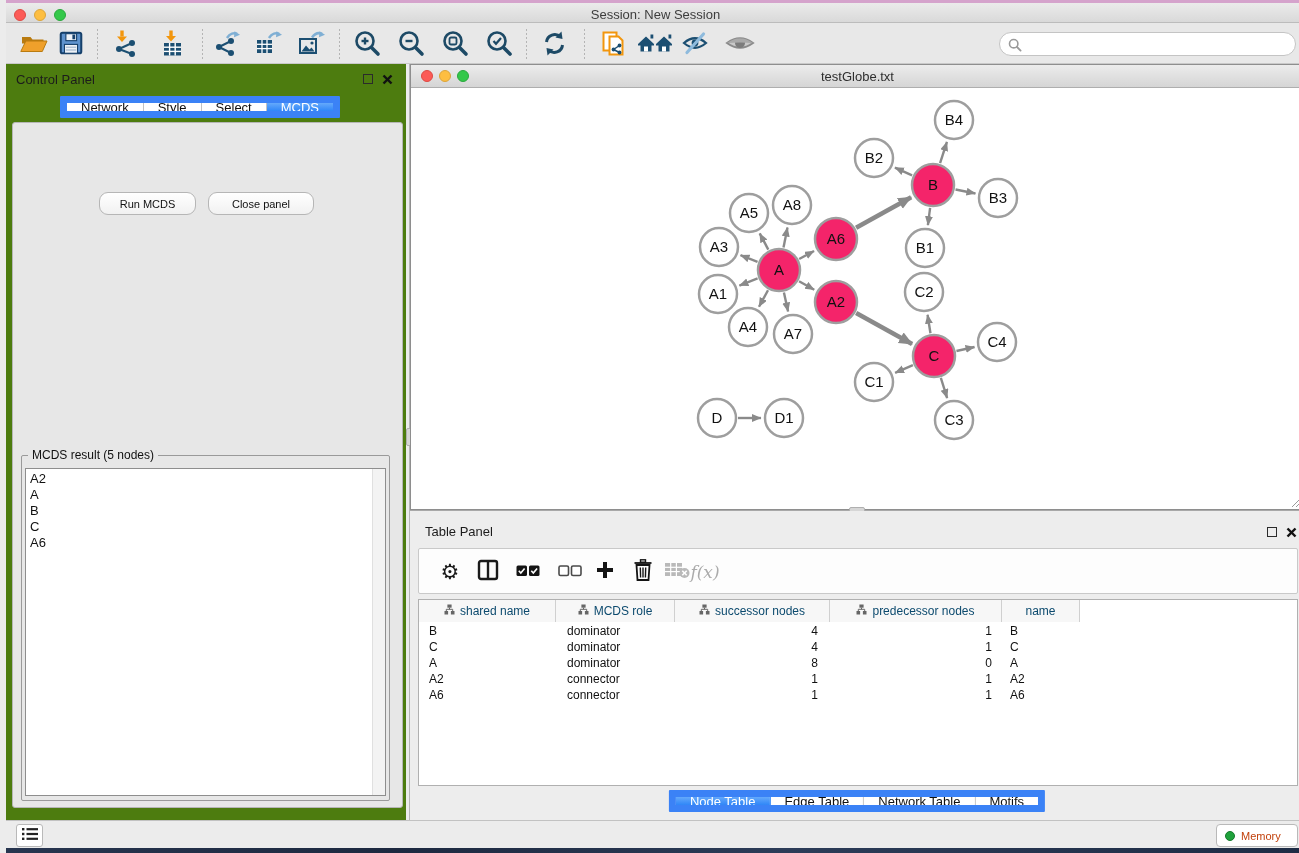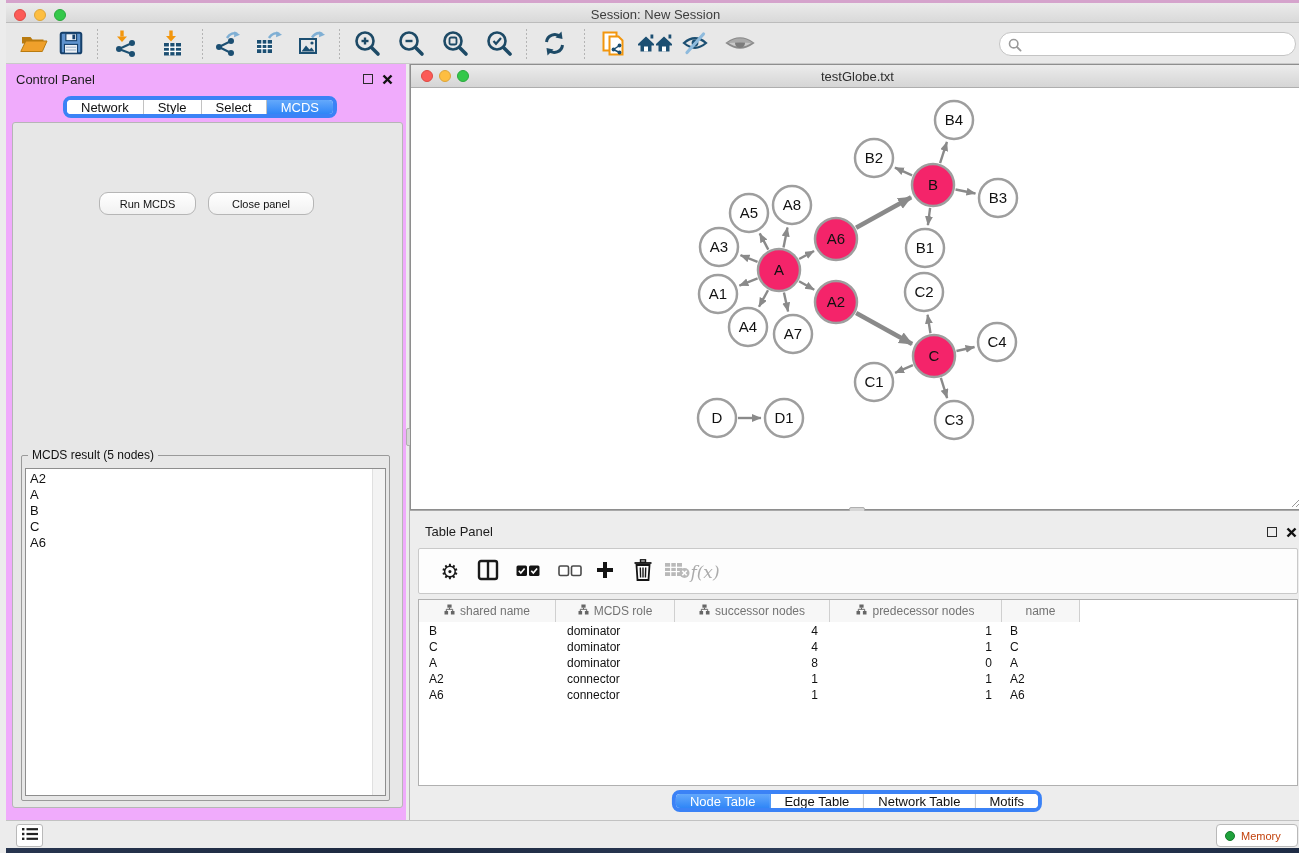--- a/index.html
+++ b/index.html
@@ -30,28 +30,28 @@
     align-items:center; justify-content:center; }
   .tbsep { position:absolute; top:6px; width:1px; height:31px;
     background-image:repeating-linear-gradient(to bottom,#b4b4b4 0 2px,transparent 2px 4px); }
   #searchbox { position:absolute; left:993px; top:9px; width:297px; height:24px;
     background:#fff; border:1px solid #c4c4c4; border-radius:12px; }
   #searchbox svg { position:absolute; left:8px; top:5px; }
   #search-input { position:absolute; left:26px; top:1px; width:264px; height:20px;
     border:none; outline:none; font-size:13px; background:transparent; }
 
   
-  #control-panel { position:absolute; left:0; top:64px; width:400px; height:756px; background:#f0abfc; }
+  #control-panel { position:absolute; left:0; top:64px; width:400px; height:756px; background:#4d7c0f; }
   #cp-title { position:absolute; left:10px; top:8px; font-size:13px; color:#1c1c1c; }
   .panel-float { position:absolute; width:10px; height:10px; border:1.5px solid #2b2b2b; background:transparent; }
   .panel-close { position:absolute; width:11px; height:11px; }
   #cp-float { left:357px; top:10px; } #cp-close { left:376px; top:10px; }
 
-  .segbar { position:absolute; display:flex; height:22px; border:4px solid #3b82f6;
-    border-radius:8px; overflow:hidden; background:#fff; }
+  .segbar { position:absolute; display:flex; height:22px; border:7px solid #3b82f6;
+    border-radius:1px; overflow:hidden; background:#fff; }
   .seg { height:100%; display:flex; align-items:center; justify-content:center;
     padding:0 14px; font-size:13px; color:#111; background:#fff; border-right:1px solid #c2c2c2; }
   .seg:last-child { border-right:none; }
   .seg.active { background:linear-gradient(#64a9fb,#2f86f7); color:#fff; border-right-color:#2f86f7; }
   #cp-tabs { left:194px; top:32px; transform:translateX(-50%); }
 
   #cp-content { position:absolute; left:6px; top:58px; width:391px; height:686px;
     background:#e7e7e7; border:1px solid #b6b6b6; border-radius:3px; }
   #opt-label { position:absolute; left:0; top:11px; width:100%; text-align:center;
     font-size:13px; color:#111; }
@@ -112,21 +112,21 @@
   .tpicon { position:absolute; top:9px; width:28px; height:28px; display:flex;
     align-items:center; justify-content:center; }
   #tp-gear { left:17px; font-size:21px; color:#1a1a1a; }
   #tp-fx { left:272px; font-family:"DejaVu Serif", serif; font-style:italic; font-size:17px; color:#ababab; }
 
   #node-table { position:absolute; left:8px; top:88px; width:880px; height:187px;
     background:#fff; border:1px solid #b0b0b0; overflow:hidden; }
   #nt-header { position:absolute; left:0; top:0; height:22px; display:flex;
     border-bottom:1px solid #9e9e9e; }
   .nt-col { height:22px; background:#f7f7f7; border-right:1px solid #d0d0d0;
-    display:flex; align-items:center; justify-content:center; gap:5px; font-size:12px; color:#737373; }
+    display:flex; align-items:center; justify-content:center; gap:5px; font-size:12px; color:#0c4a6e; }
   .nt-col:nth-child(1){width:137px} .nt-col:nth-child(2){width:119px}
   .nt-col:nth-child(3){width:155px} .nt-col:nth-child(4){width:172px}
   .nt-col:nth-child(5){width:78px}
   #nt-body { position:absolute; left:0; top:23px; width:100%; }
   .nt-row { display:flex; height:16px; align-items:center; }
   .nt-row span { font-size:12px; color:#111; display:block; }
   .c0{width:137px;padding-left:10px} .c1{width:119px;padding-left:11px}
   .c2{width:155px;text-align:right;padding-right:12px}
   .c3{width:172px;text-align:right;padding-right:10px}
   .c4{width:78px;padding-left:8px}

